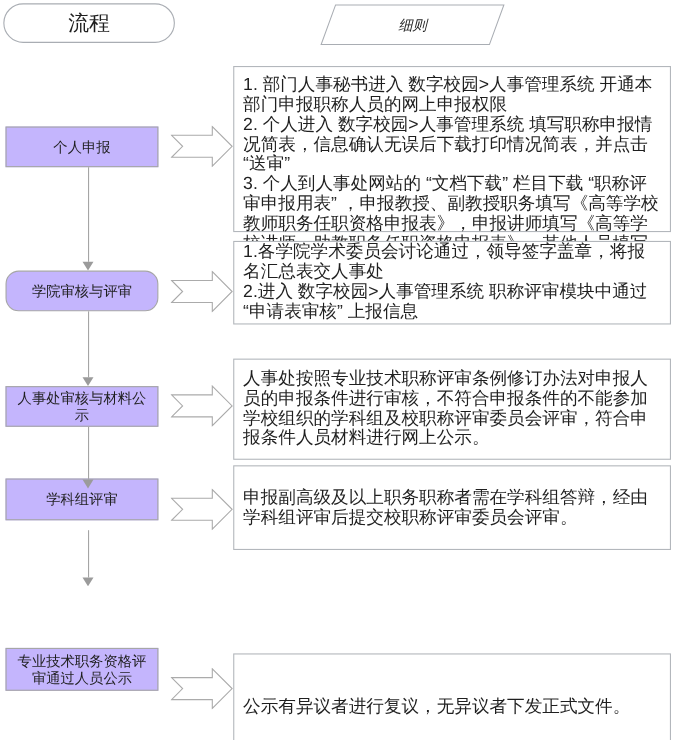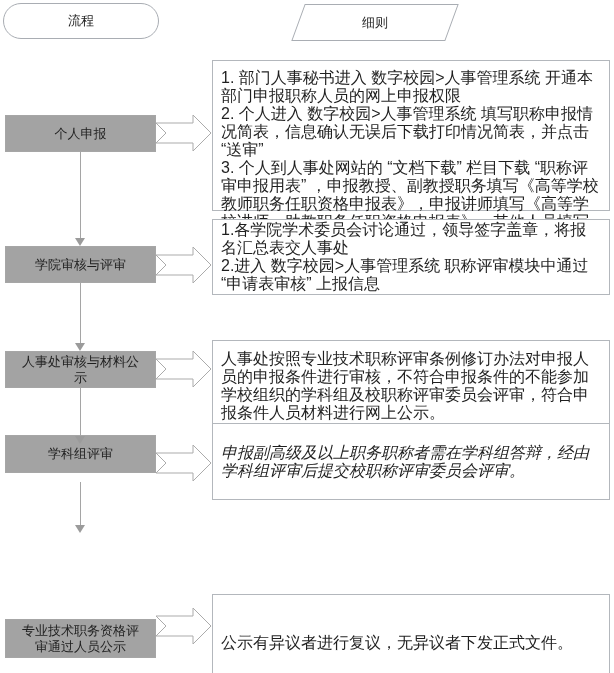--- a/index.html
+++ b/index.html
@@ -9,62 +9,63 @@
     background:#ffffff;
     font-family:"Liberation Sans","DejaVu Sans",sans-serif;
     color:#1f1f1f;
     overflow:hidden;
   }
   
   .stadium{
     position:absolute;left:3px;top:3px;width:154px;height:34px;
     border:1px solid #a9adb3;border-radius:18px;background:#fff;
     display:flex;align-items:center;justify-content:center;
-    font-size:13px;
+    font-size:19px;
   }
   .para-wrap{position:absolute;left:298px;top:4px;width:154px;height:37px;}
   .para-shape{
     position:absolute;inset:0;
     border:1px solid #a9adb3;background:#fff;
     transform:skewX(-20deg);
   }
   .para-label{
     position:absolute;inset:0;display:flex;align-items:center;justify-content:center;
     font-size:13px;
+    font-style:italic;
   }
   
   .pbox{
-    position:absolute;left:5px;width:151px;
-    border:1px solid #a6a6a6;background:#a3a3a3;
+    position:absolute;left:5px;width:139px;
+    border:1px solid #a6a6a6;background:#c4b5fd;
     display:flex;align-items:center;justify-content:center;text-align:center;
     font-size:13px;line-height:16px;padding:2px 10px;box-sizing:border-box;
   }
   .pbox1{top:115px;height:37px;}
-  .pbox2{top:246px;height:37px;}
+  .pbox2{top:246px;height:37px;border-radius:12px;}
   .pbox3{top:351px;height:37px;}
   .pbox4{top:435px;height:38px;}
   .pbox5{top:533px;height:37px;}
-  .pbox6{top:619px;height:39px;}
+  .pbox6{top:589px;height:39px;}
   
   .dbox{
     position:absolute;left:212px;width:398px;
     border:1px solid #b3b7bc;background:#fff;
     box-sizing:border-box;
     display:flex;align-items:center;
     font-size:16px;line-height:18px;
   }
   .dbox .detail-text{
     white-space:pre-line;
     padding:4px 8px;
   }
   .dbox1{top:60px;height:151px;align-items:flex-start;}
   .dbox1 .detail-text{padding-top:8px;}
   .dbox2{top:219px;height:76px;}
-  .dbox3{top:340px;height:92px;justify-content:center;}
-  .dbox4{top:423px;height:77px;font-style:italic;}
+  .dbox3{top:326px;height:92px;justify-content:center;}
+  .dbox4{top:423px;height:77px;}
   .dbox5{top:560px;height:98px;margin-top:34px;}
   
   .barrow{position:absolute;left:155px;width:57px;height:38px;}
   .barrow svg{display:block;width:100%;height:100%;}
   .barrow1{top:114px;}
   .barrow2{top:246px;}
   .barrow3{top:350px;}
   .barrow4{top:444px;}
   .barrow5{top:607px;}
   

